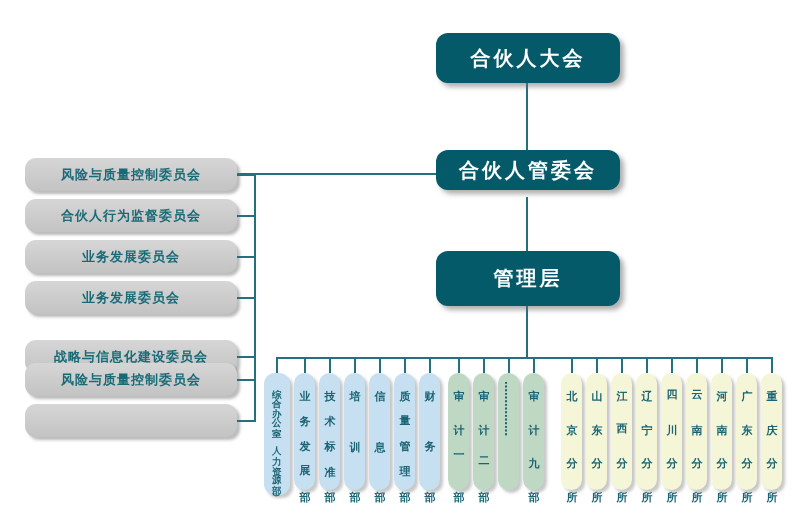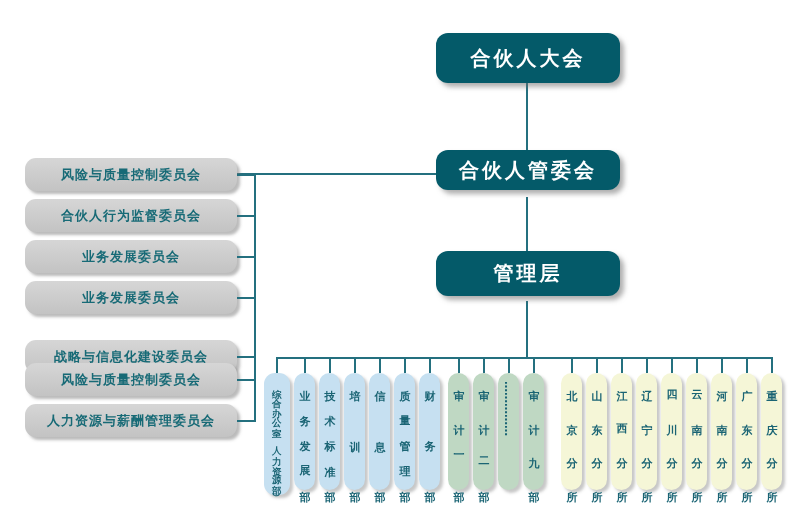--- a/index.html
+++ b/index.html
@@ -11,21 +11,21 @@
   .line{position:absolute;background:var(--line,#24707f);}
 
   
   .node{position:absolute;left:436px;width:184px;border-radius:12px;
         background:var(--teal,#045a69);color:#fff;
         display:flex;align-items:center;justify-content:center;
         font-size:20px;font-weight:bold;letter-spacing:3px;
         box-shadow:4px 4px 5px rgba(110,110,110,.55);}
   .node-1{top:33px;height:50px;}
   .node-2{top:150px;height:40px;}
-  .node-3{top:251px;height:45px;}
+  .node-3{top:251px;height:55px;}
 
   
   .committee{position:absolute;left:25px;width:212px;height:33px;
         border-radius:11px;background:var(--gray,#c9c9c9);
         background-image:linear-gradient(#d6d6d6,#c3c3c3);
         color:var(--ctext,#176a76);font-size:13px;font-weight:bold;letter-spacing:1px;
         display:flex;align-items:center;justify-content:center;
         box-shadow:3px 3px 3px rgba(120,120,120,.5);}
   .c-stub{position:absolute;right:-19px;top:50%;margin-top:-1px;
         width:19px;height:2px;background:var(--line,#24707f);}
@@ -86,21 +86,20 @@
   </div>
   <div class="committee" style="top:340px">
     <span>战略与信息化建设委员会</span>
     <div class="c-stub"></div>
   </div>
   <div class="committee" style="top:363px">
     <span>风险与质量控制委员会</span>
     <div class="c-stub"></div>
   </div>
   <div class="committee" style="top:404px">
-    <span>人力资源与薪酬管理委员会</span>
     <div class="c-stub"></div>
   </div>
 
   <div class="dept g-blue dept-wide">
     <div class="stub"></div>
     <span class="vtext">综合办公室（人力资源部）</span>
   </div>
   <div class="dept g-blue" style="left:294px">
     <div class="stub"></div>
     <span class="vtext">业务发展部</span>

